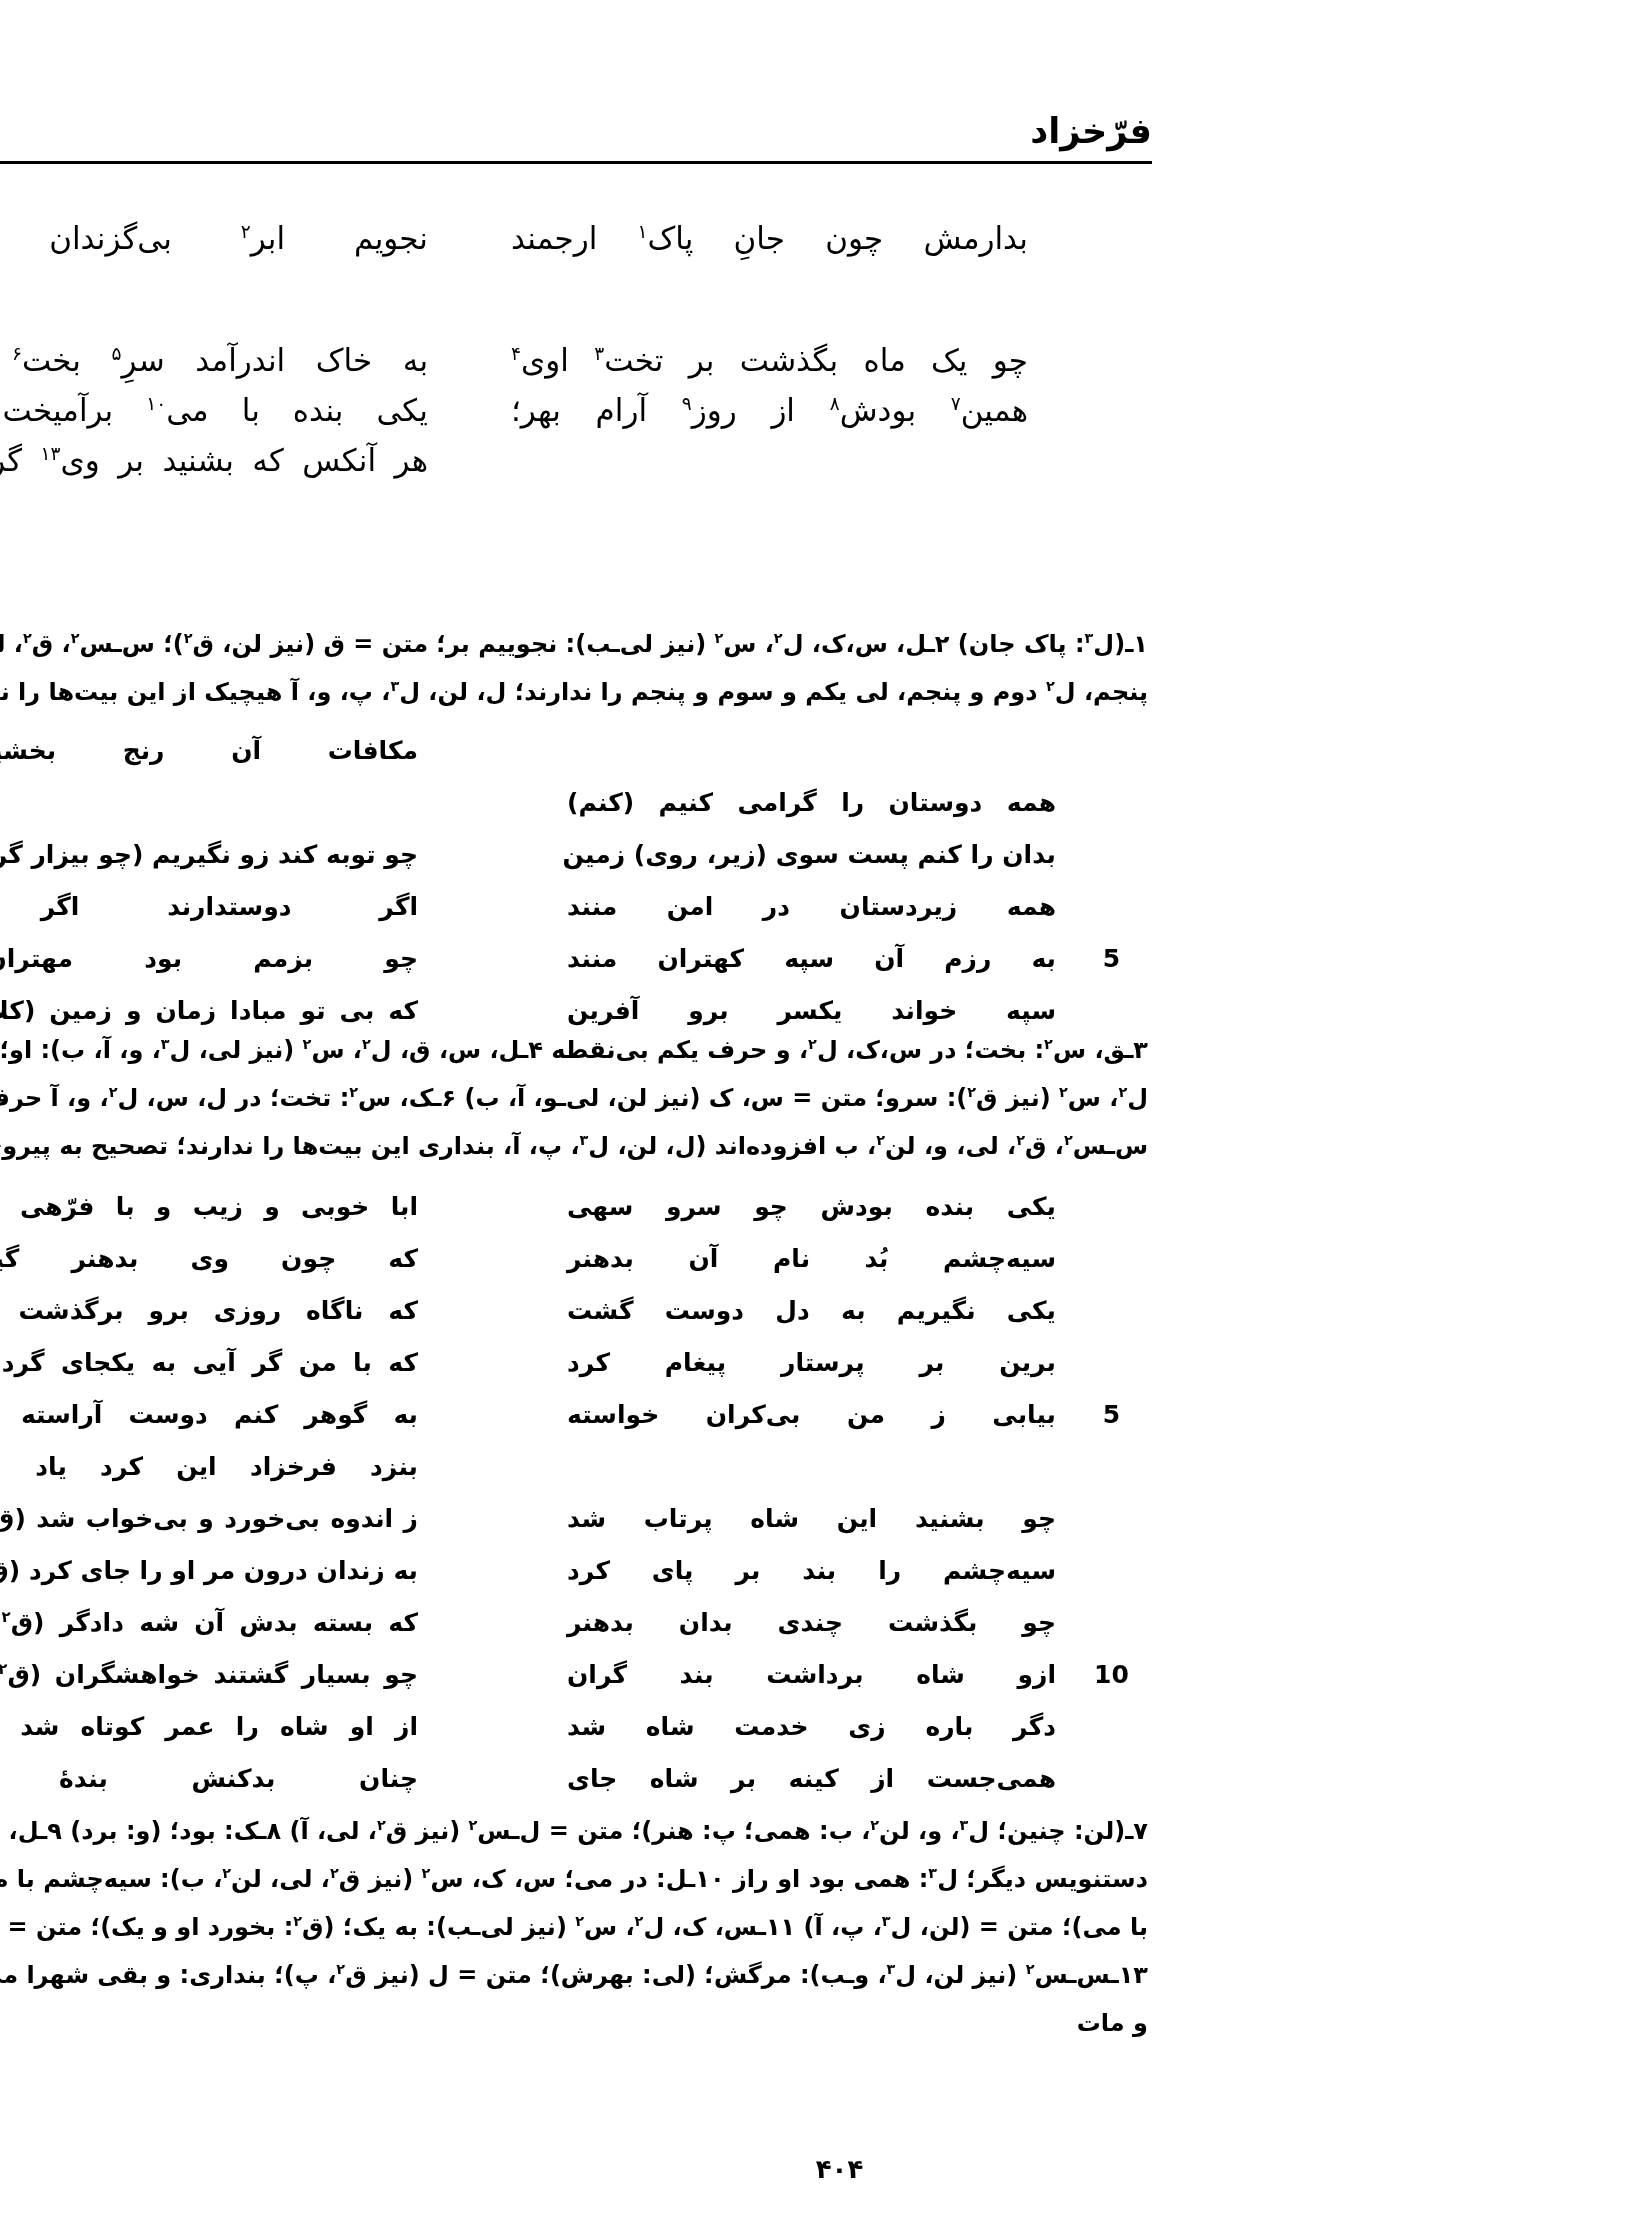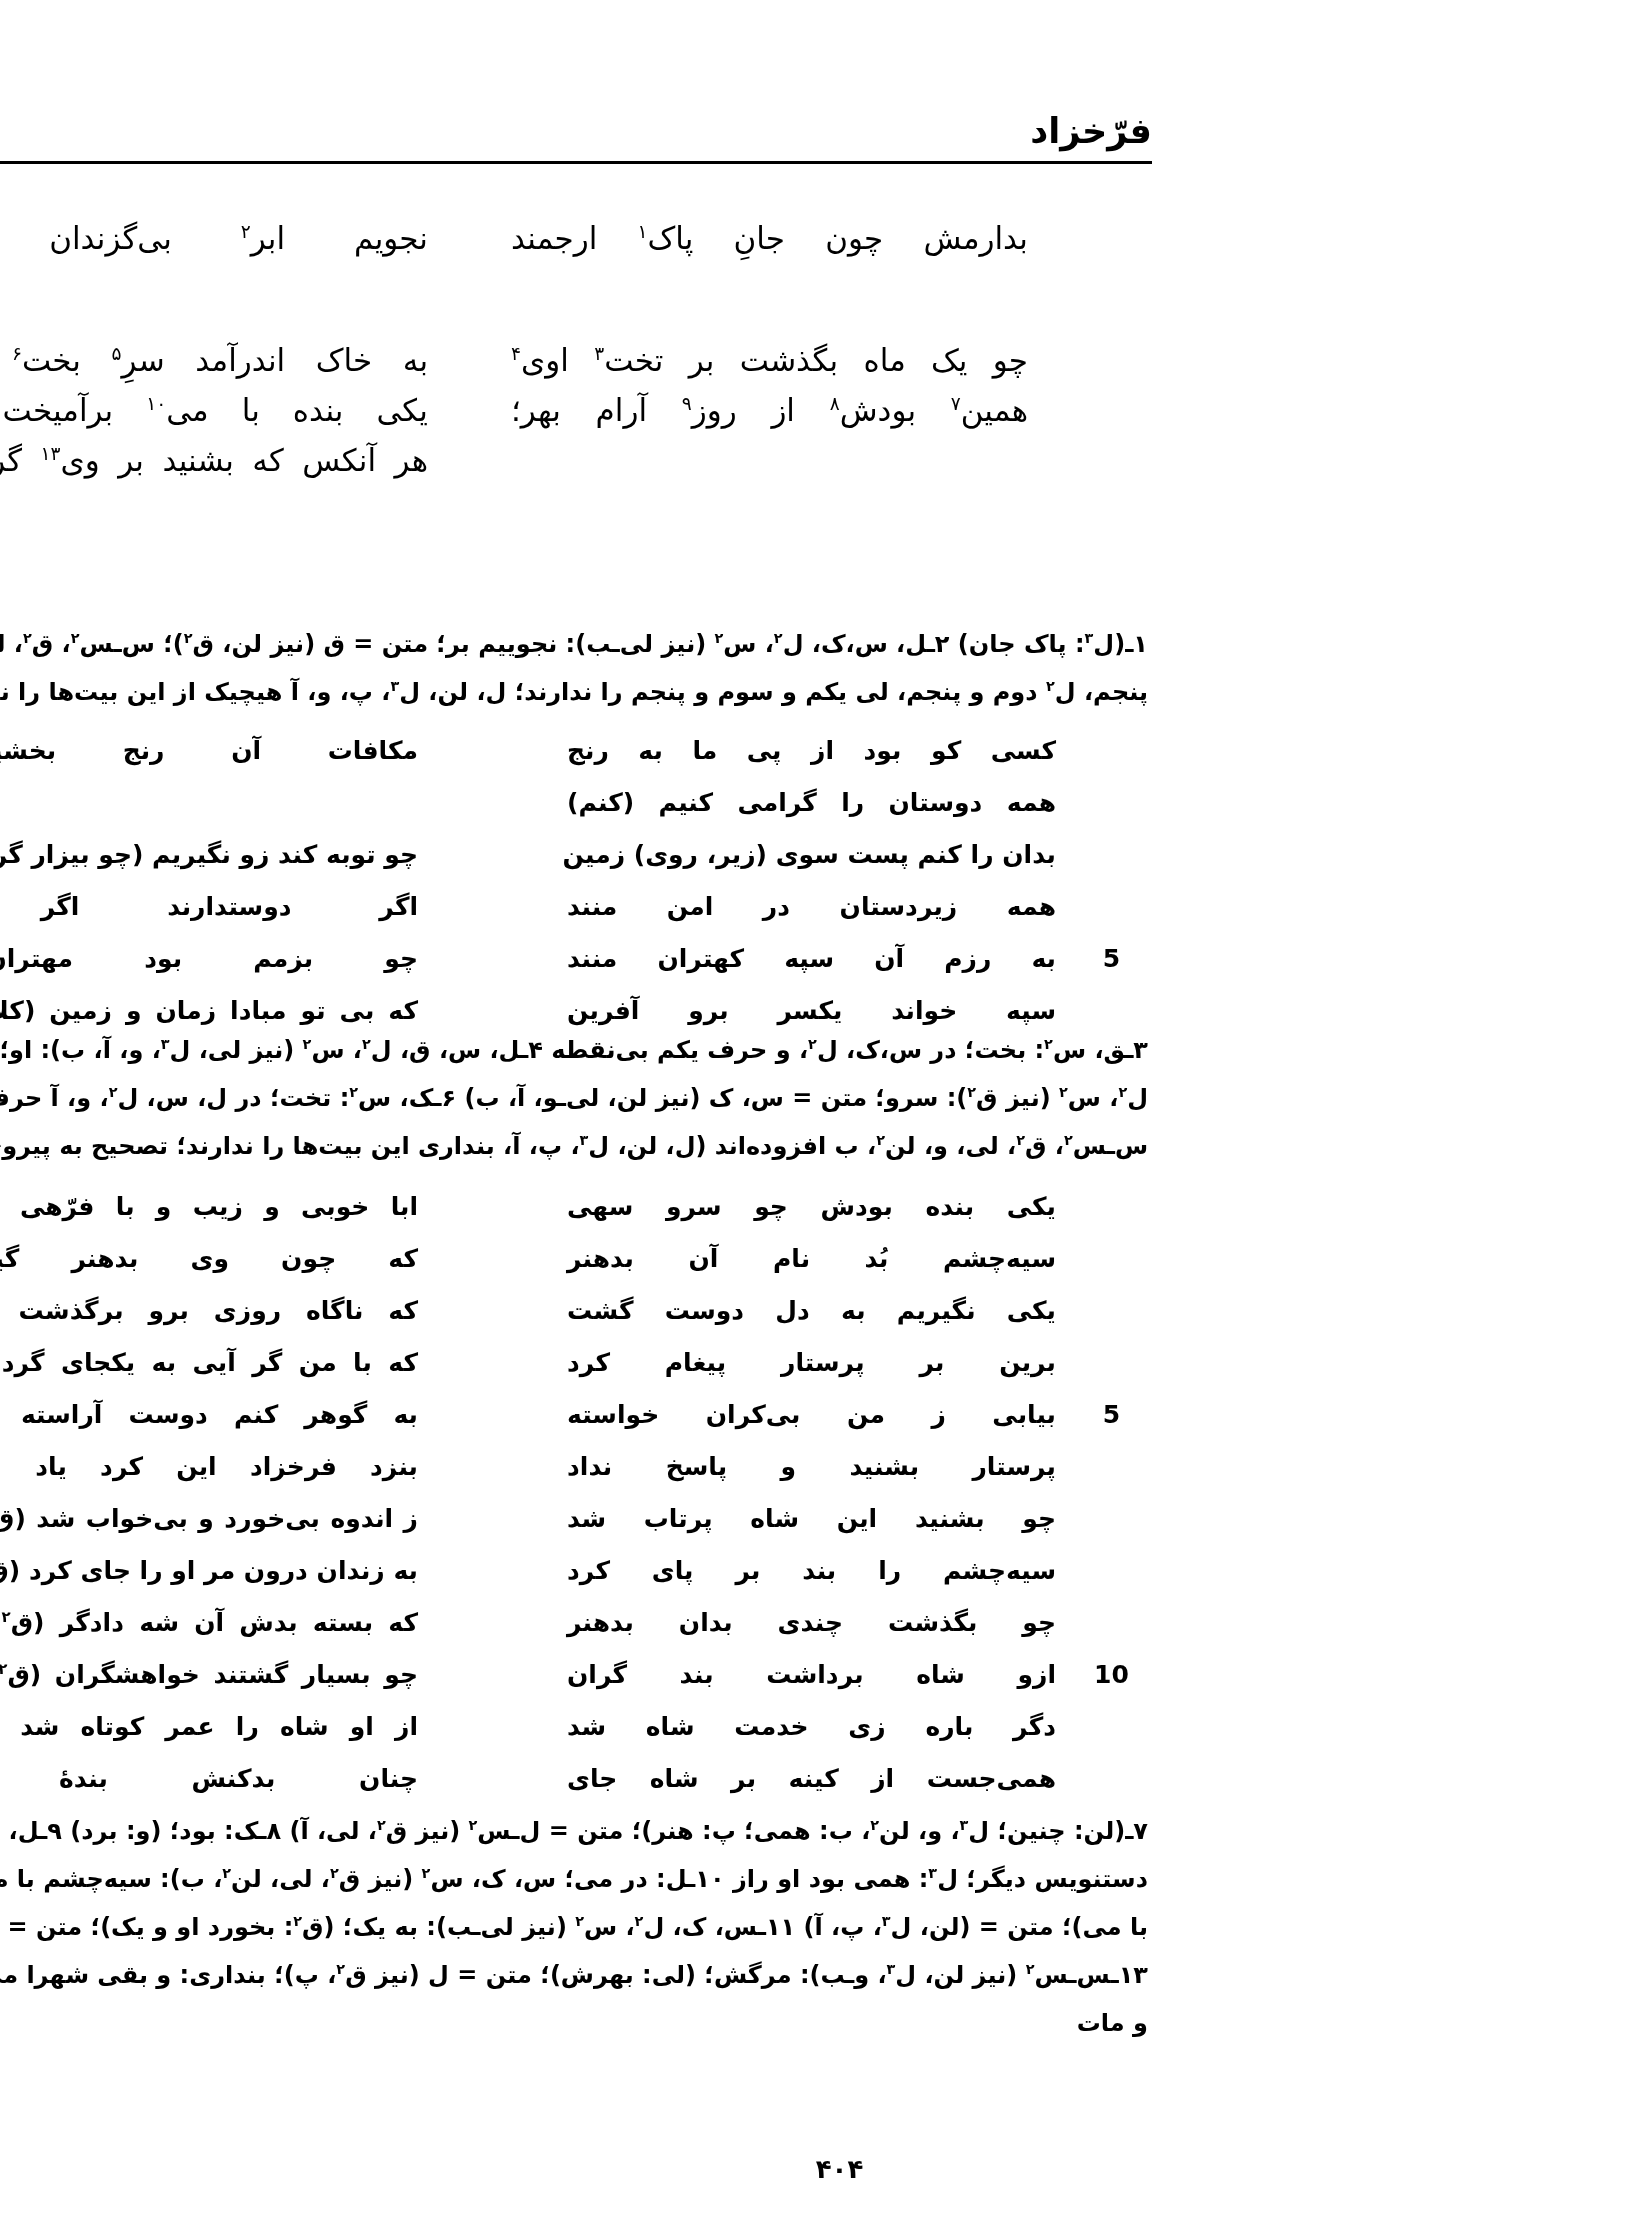--- a/index.html
+++ b/index.html
@@ -59,21 +59,20 @@
   </div>
 
   <div class="note" style="top:620px;">
     <span class="l">۱ـ(ل<sup>۳</sup>: پاک جان) ۲ـل، س،ک، ل<sup>۲</sup>، س<sup>۲</sup> (نیز لی‌ـب): نجوییم بر؛ متن = ق (نیز لن، ق<sup>۲</sup>)؛ س‌ـس<sup>۲</sup>، ق<sup>۲</sup>، لی، لن<sup>۲</sup>، ب افزوده‌اند (ق بیت</span>
     <span class="l last">پنجم، ل<sup>۲</sup> دوم و پنجم، لی یکم و سوم و پنجم را ندارند؛ ل، لن، ل<sup>۳</sup>، پ، و، آ هیچیک از این بیت‌ها را ندارند؛ تصحیح به پیروی از س):</span>
   </div>
 
   <div class="vblock" style="top:725px;">
       <div class="vline">
         <span class="num"></span>
-        <span class="a">کسی کو بود از پی ما به رنج</span>
         <span class="b">مکافات آن رنج بخشیم گنج</span>
       </div>
       <div class="vline">
         <span class="num"></span>
         <span class="a">همه دوستان را گرامی کنیم (کنم)</span>
       </div>
       <div class="vline">
         <span class="num"></span>
         <span class="a">بدان را کنم پست سوی (زیر، روی) زمین</span>
         <span class="b">چو توبه کند زو نگیریم (چو بیزار گردد نکوشم به) کین</span>
@@ -122,21 +121,20 @@
         <span class="a">برین بر پرستار پیغام کرد</span>
         <span class="b">که با من گر آیی به یکجای گرد (ق ندارد)</span>
       </div>
       <div class="vline">
         <span class="num">5</span>
         <span class="a">بیابی ز من بی‌کران خواسته</span>
         <span class="b">به گوهر کنم دوست آراسته (ق ندارد)</span>
       </div>
       <div class="vline">
         <span class="num"></span>
-        <span class="a">پرستار بشنید و پاسخ نداد</span>
         <span class="b">بنزد فرخزاد این کرد یاد (ق ندارد)</span>
       </div>
       <div class="vline">
         <span class="num"></span>
         <span class="a">چو بشنید این شاه پرتاب شد</span>
         <span class="b">ز اندوه بی‌خورد و بی‌خواب شد (ق، و ندارند)</span>
       </div>
       <div class="vline">
         <span class="num"></span>
         <span class="a">سیه‌چشم را بند بر پای کرد</span>

